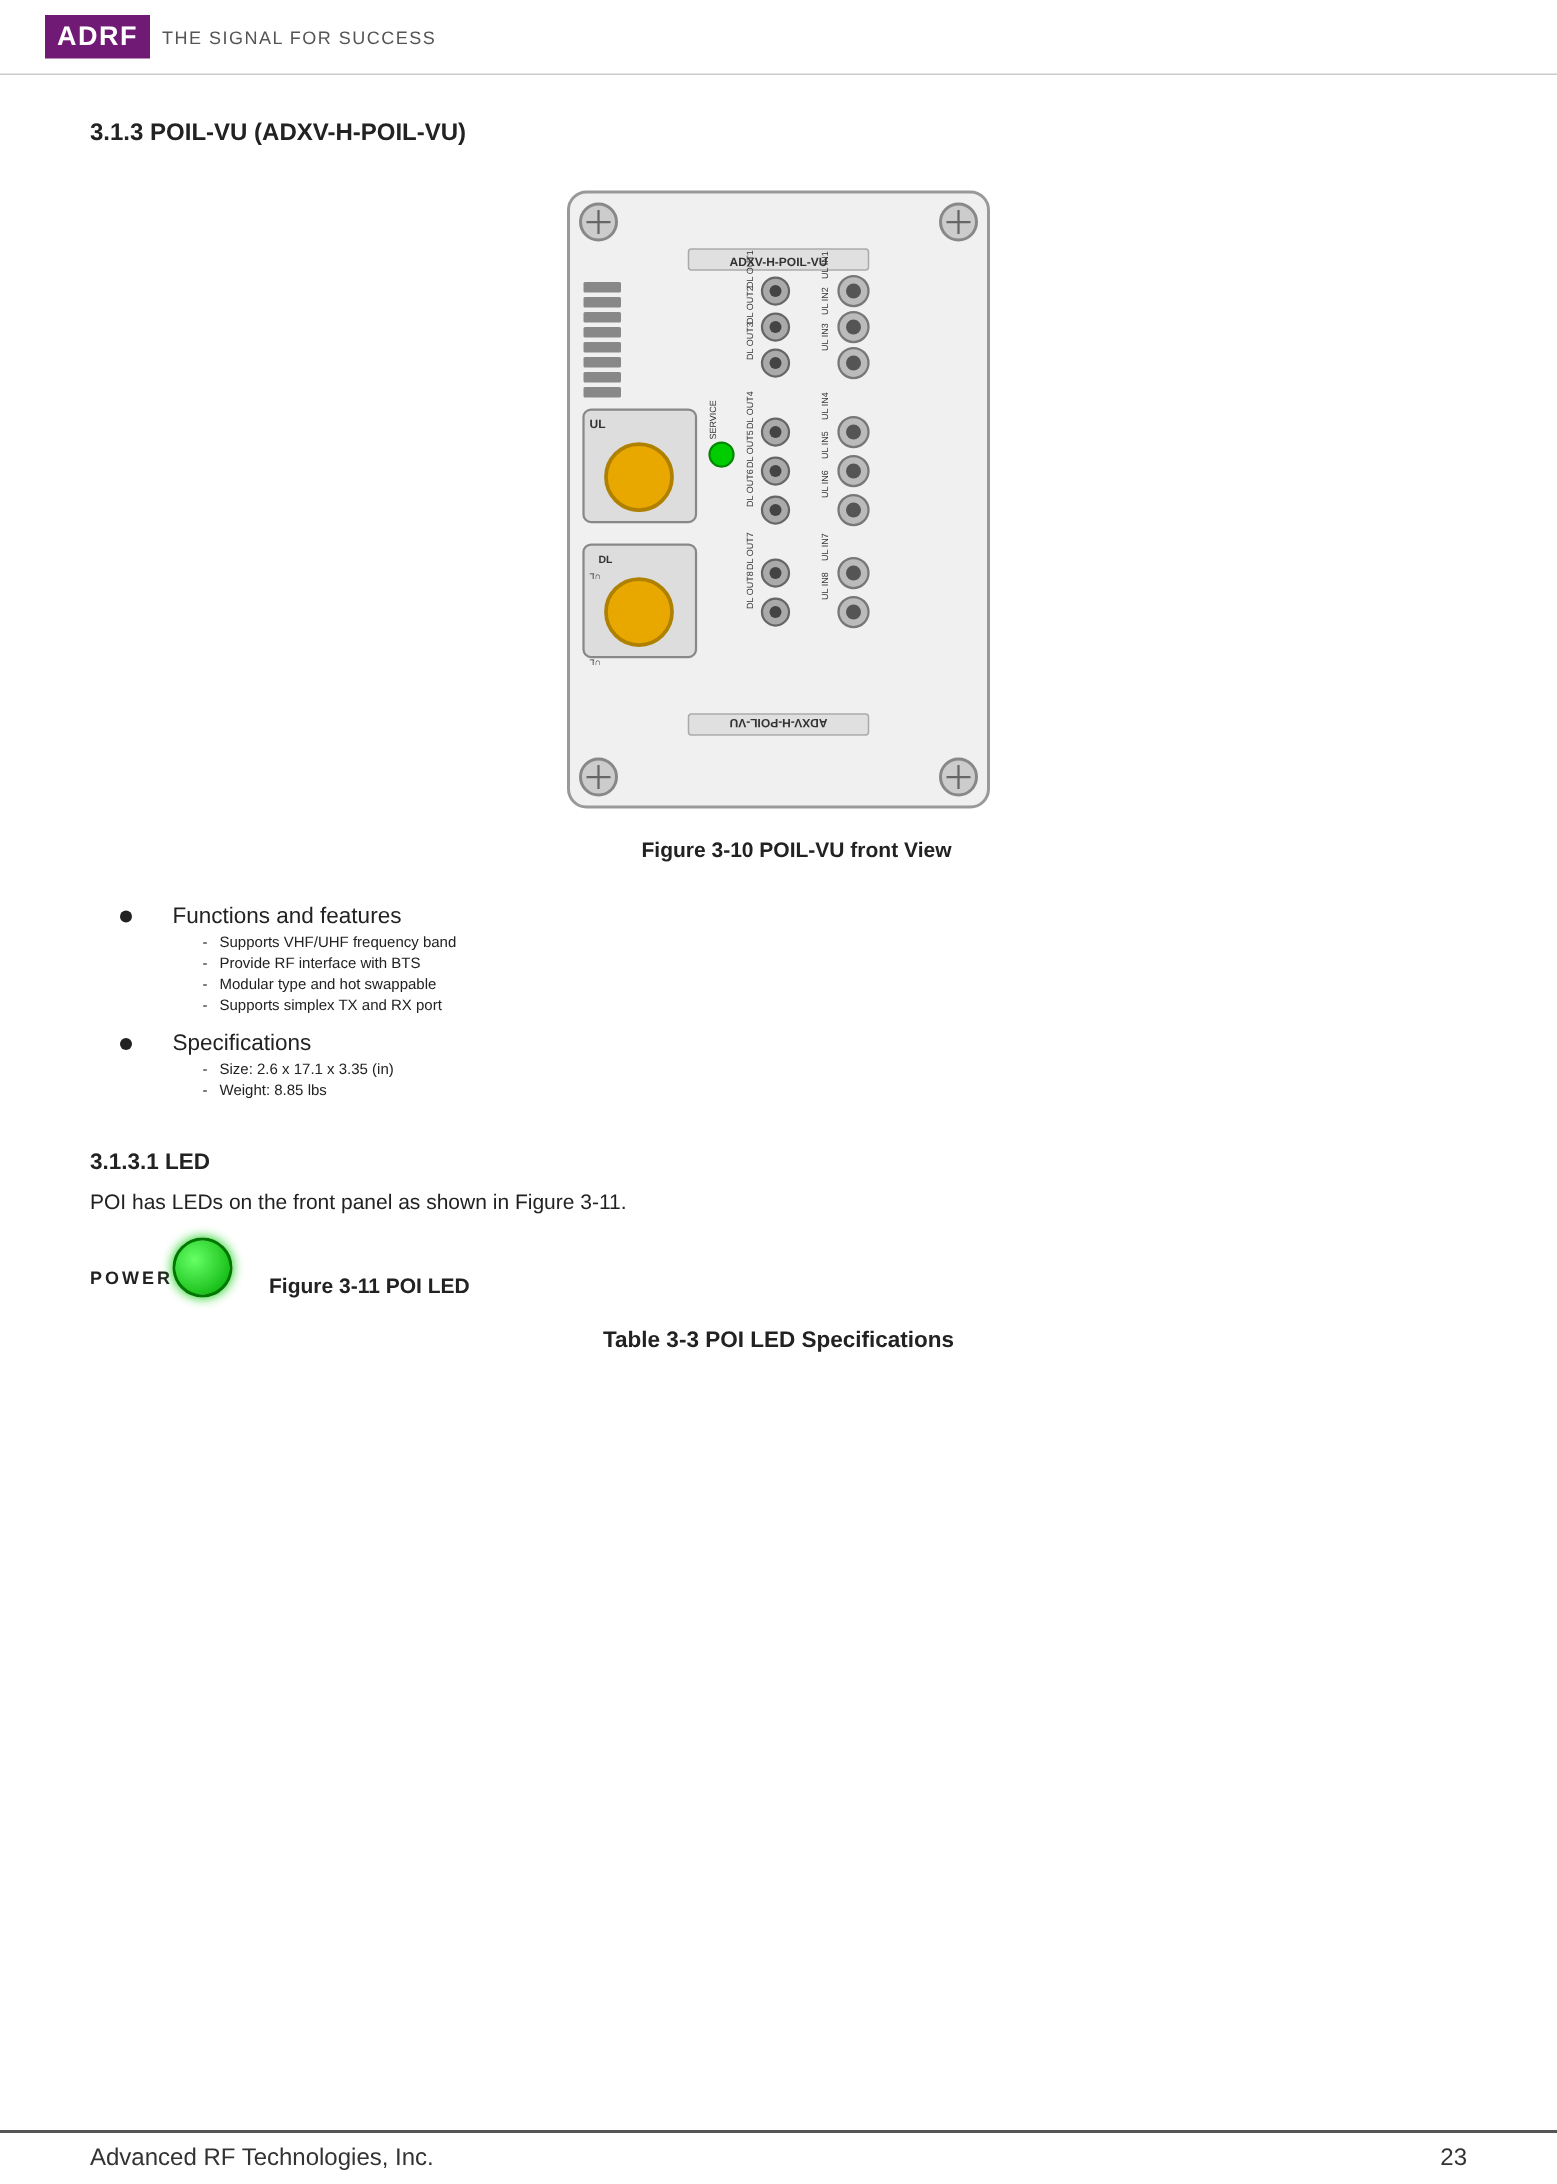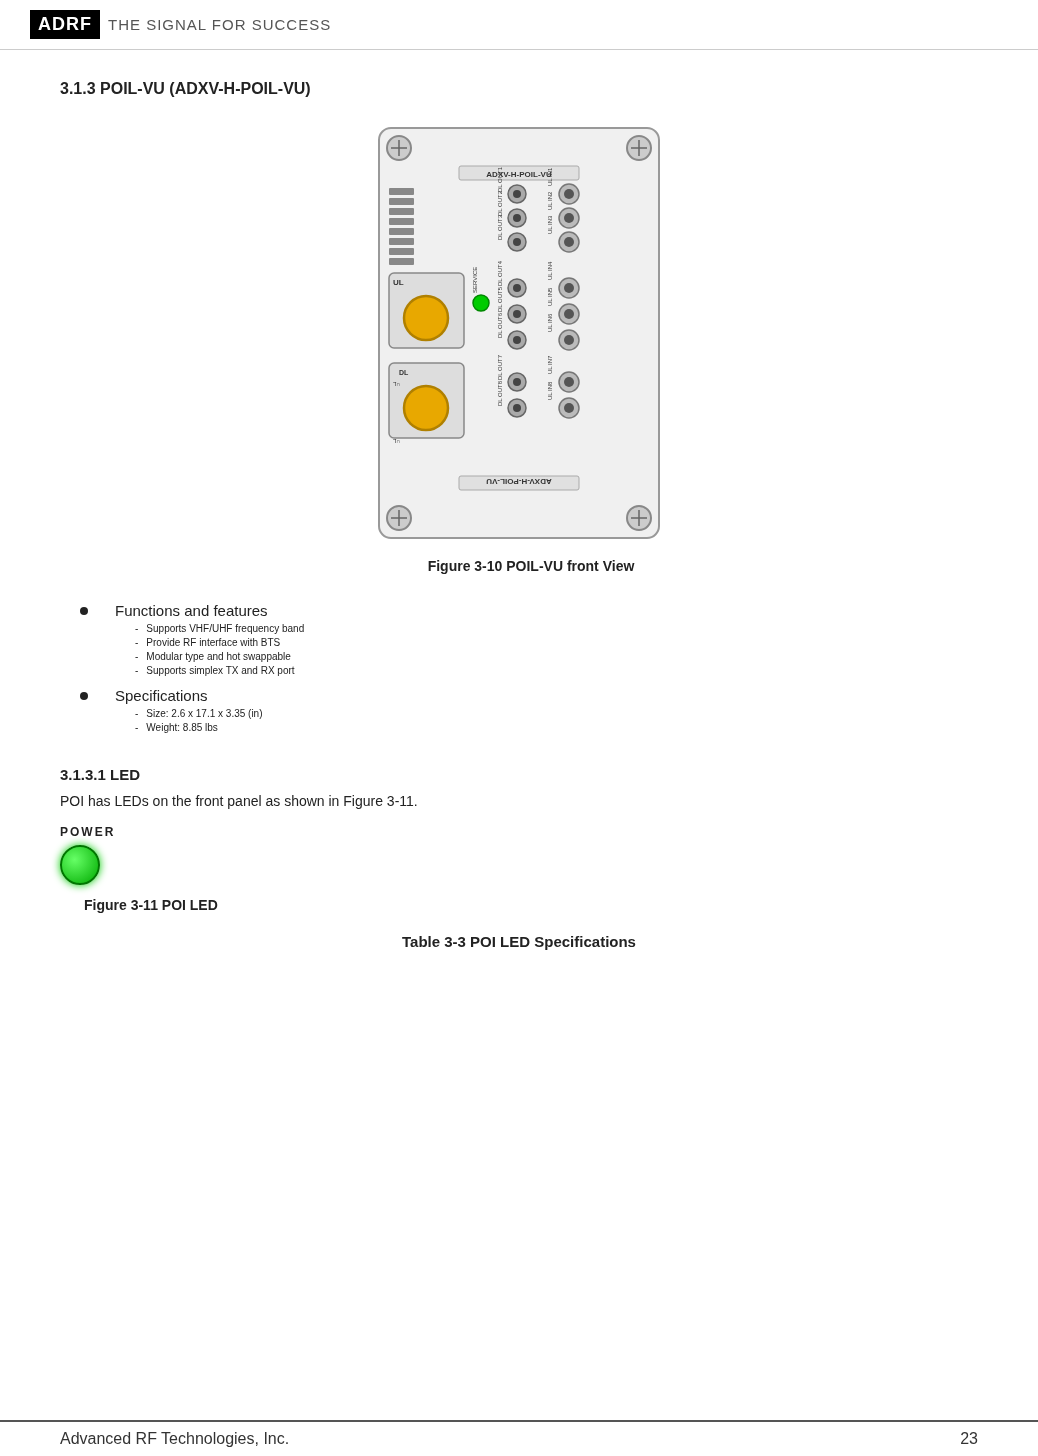--- a/index.html
+++ b/index.html
@@ -19,29 +19,29 @@
       align-items: center;
       padding: 10px 30px;
       border-bottom: 1px solid #ccc;
     }
     .logo-area {
       display: flex;
       align-items: center;
       gap: 8px;
     }
     .logo-box {
-      background: #000000;
+      background: #701a75;
       color: #fff;
       font-weight: bold;
       font-size: 18px;
       padding: 4px 8px;
       letter-spacing: 1px;
     }
     .logo-tagline {
-      font-size: 15px;
+      font-size: 12px;
       color: #555;
       text-transform: uppercase;
       letter-spacing: 1px;
     }
 
     
     .content {
       padding: 30px 60px 60px 60px;
     }
 
@@ -115,22 +115,22 @@
       margin: 30px 0 10px 0;
     }
     .section-text {
       font-size: 14px;
       margin-bottom: 16px;
     }
 
     
     .power-figure {
       display: flex;
-      flex-direction: column;
-      align-items: flex-start;
+      flex-direction: row;
+      align-items: flex-end;
       margin: 10px 0 20px 0;
     }
     .power-label-text {
       font-size: 12px;
       font-weight: bold;
       letter-spacing: 2px;
       margin-bottom: 6px;
     }
     .power-led-circle {
       width: 40px;

